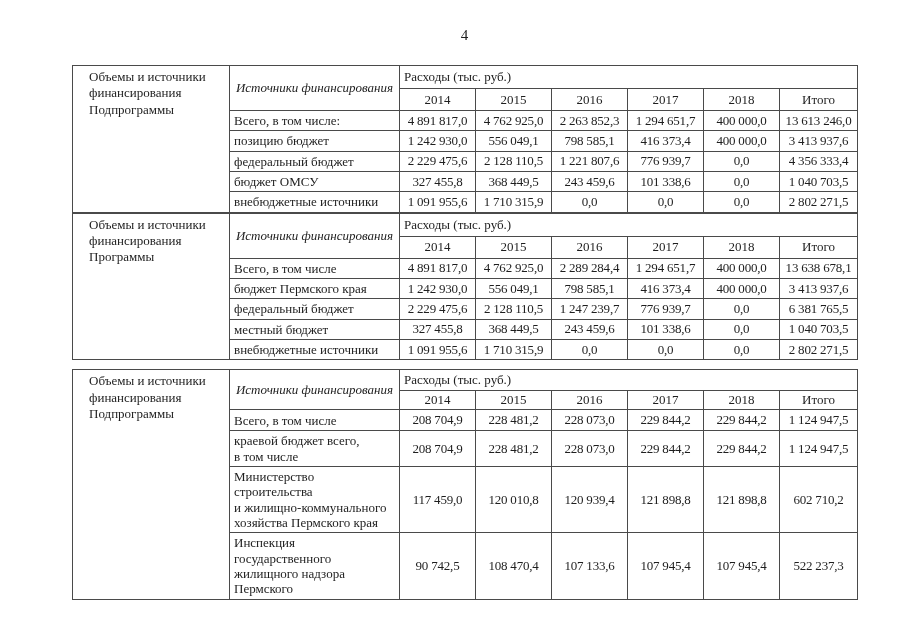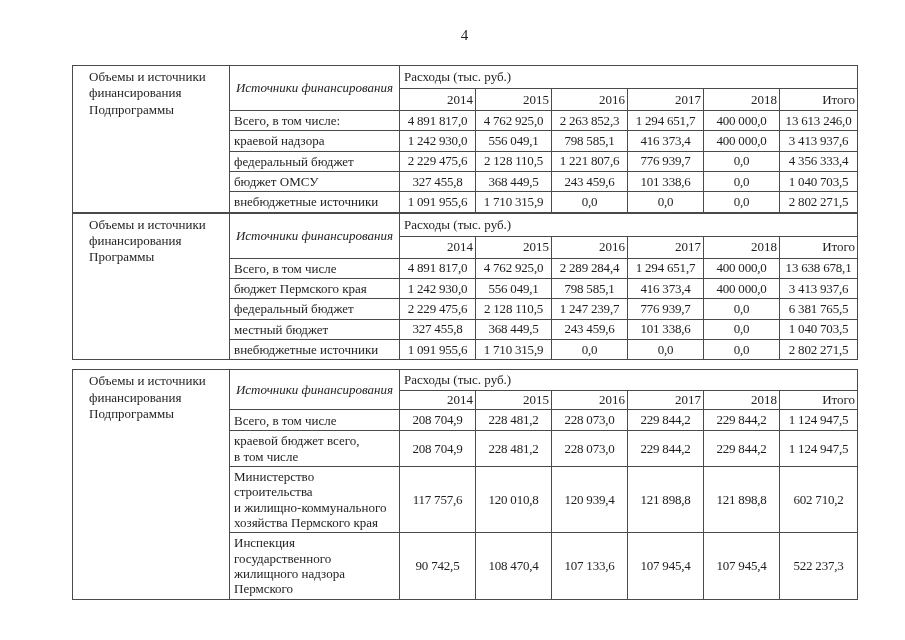--- a/index.html
+++ b/index.html
@@ -44,21 +44,21 @@
 
   .cell-rowhead {
     vertical-align: top !important;
     text-align: left;
     padding: 3px 16px;
     white-space: pre-line;
     line-height: 1.25;
   }
   .cell-srchead { text-align: center; padding: 2px 4px; font-style: italic; }
   .cell-exphead { text-align: left; padding: 2px 4px; }
-  .cell-year    { text-align: right; padding: 1px 2px; }
+  .cell-year    { text-align: center; padding: 1px 2px; }
   .cell-label   {
     text-align: left;
     padding: 2px 4px;
     white-space: pre-line;
     line-height: 1.18;
   }
   .cell-num {
     text-align: center;
     white-space: nowrap;
     padding: 1px 2px;
@@ -113,21 +113,21 @@
       <tr class="dr">
         <td class="cell-label">Всего, в том числе:</td>
         <td class="cell-num">4 891 817,0</td>
         <td class="cell-num">4 762 925,0</td>
         <td class="cell-num">2 263 852,3</td>
         <td class="cell-num">1 294 651,7</td>
         <td class="cell-num">400 000,0</td>
         <td class="cell-num">13 613 246,0</td>
       </tr>
       <tr class="dr">
-        <td class="cell-label">краевой надзора</td>
+        <td class="cell-label">позицию бюджет</td>
         <td class="cell-num">1 242 930,0</td>
         <td class="cell-num">556 049,1</td>
         <td class="cell-num">798 585,1</td>
         <td class="cell-num">416 373,4</td>
         <td class="cell-num">400 000,0</td>
         <td class="cell-num">3 413 937,6</td>
       </tr>
       <tr class="dr">
         <td class="cell-label">федеральный бюджет</td>
         <td class="cell-num">2 229 475,6</td>
@@ -278,21 +278,21 @@
         <td class="cell-num">228 481,2</td>
         <td class="cell-num">228 073,0</td>
         <td class="cell-num">229 844,2</td>
         <td class="cell-num">229 844,2</td>
         <td class="cell-num">1 124 947,5</td>
       </tr>
       <tr class="dr">
         <td class="cell-label">Министерство строительства
 и жилищно-коммунального
 хозяйства Пермского края</td>
-        <td class="cell-num">117 757,6</td>
+        <td class="cell-num">117 459,0</td>
         <td class="cell-num">120 010,8</td>
         <td class="cell-num">120 939,4</td>
         <td class="cell-num">121 898,8</td>
         <td class="cell-num">121 898,8</td>
         <td class="cell-num">602 710,2</td>
       </tr>
       <tr class="dr">
         <td class="cell-label">Инспекция государственного
 жилищного надзора Пермского</td>
         <td class="cell-num">90 742,5</td>

